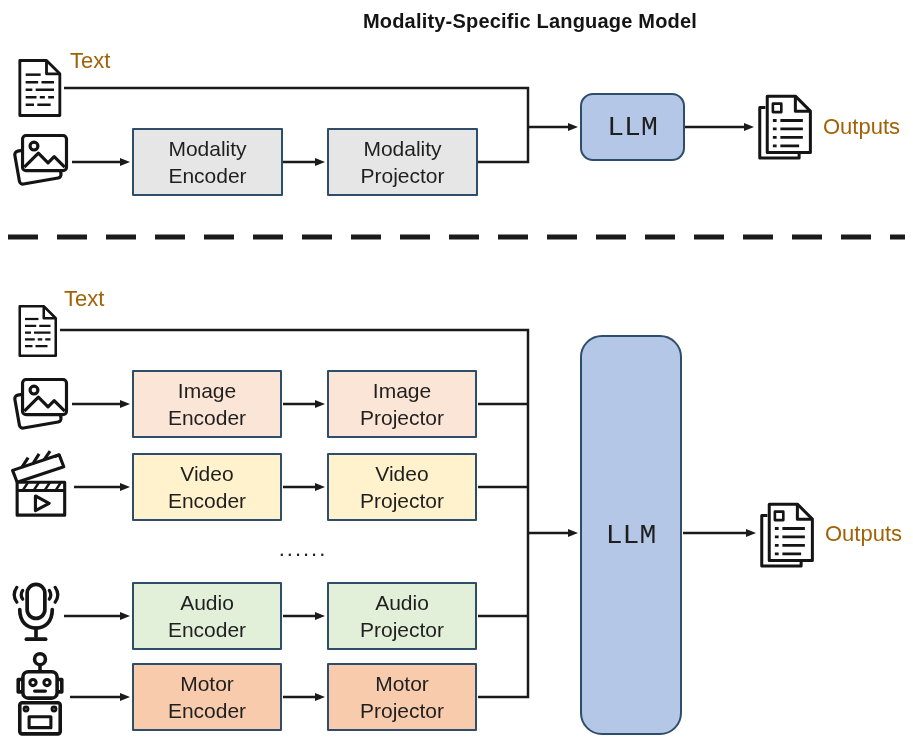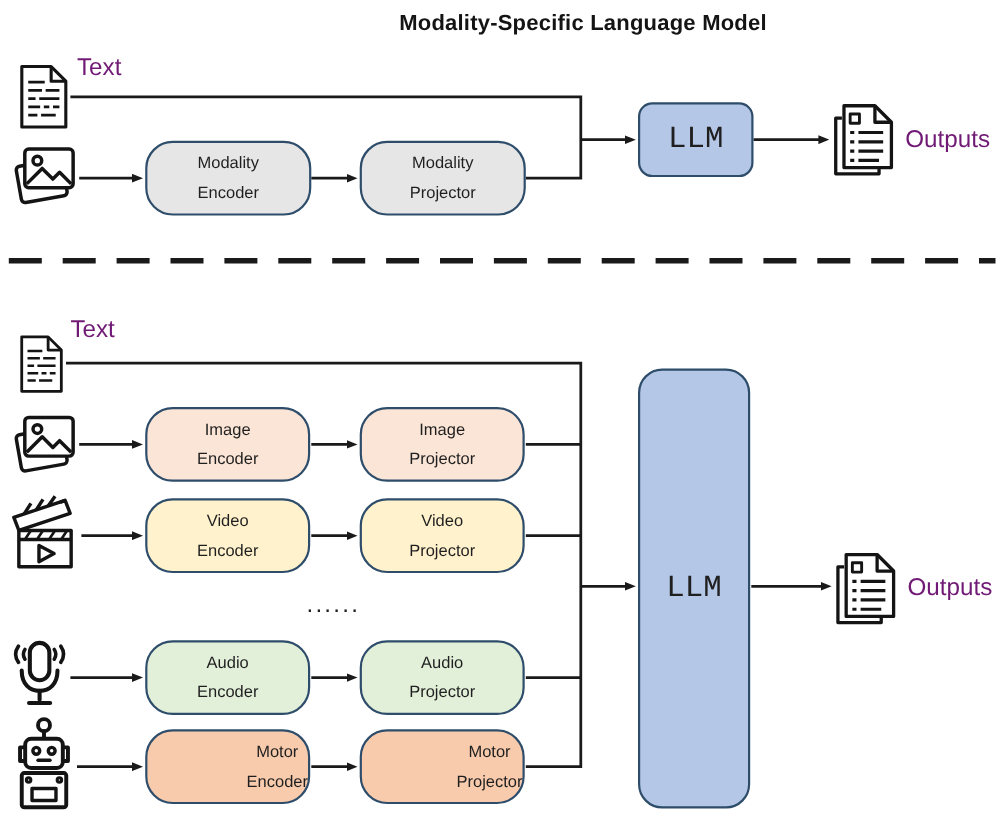--- a/index.html
+++ b/index.html
@@ -7,33 +7,33 @@
     position:relative;width:913px;height:742px;background:#fff;overflow:hidden;
     font-family:"Liberation Sans","DejaVu Sans",sans-serif;color:#1f1f1f;
   }
   .abs{position:absolute;}
   .title{
     font-size:20px;font-weight:700;text-align:center;color:#141414;
     letter-spacing:.2px;
   }
   .node{
     position:absolute;display:flex;align-items:center;justify-content:center;
-    border:2.2px solid var(--node-border,#2e4d6b);border-radius:25px;
-    font-size:15px;line-height:27px;text-align:center;box-sizing:border-box;
+    border:2.2px solid var(--node-border,#2e4d6b);border-radius:1px;
+    font-size:21px;line-height:27px;text-align:center;box-sizing:border-box;
   }
   .node-label{white-space:pre-line;}
   .gray{background:var(--gray-fill,#e7e6e6);}
   .blue{background:var(--llm-fill,#b4c7e7);font-family:Liberation Mono, monospace;}
   .peach{background:var(--image-fill,#fbe5d6);}
   .yellow{background:var(--video-fill,#fff2cc);}
   .green{background:var(--audio-fill,#e2efd9);justify-content:center;}
-  .orange{background:var(--motor-fill,#f8cbad);justify-content:flex-end;}
+  .orange{background:var(--motor-fill,#f8cbad);}
   .llm-big{border-radius:22px;font-size:28px;}
   .llm-sm{border-radius:13px;font-size:28px;}
-  .io-label{font-size:22px;color:#701a75;}
+  .io-label{font-size:22px;color:#a16207;}
   .dots{font-size:22px;letter-spacing:2px;color:#1f1f1f;}
   .icon svg{display:block;}
   .wires{position:absolute;left:0;top:0;pointer-events:none;}
 </style>
 </head>
 <body>
 
 <div class="canvas">
 
   <svg class="wires" width="913" height="742" viewBox="0 0 913 742">

